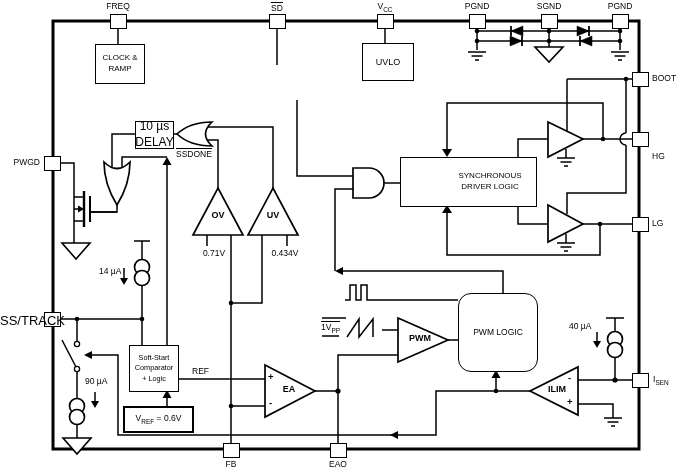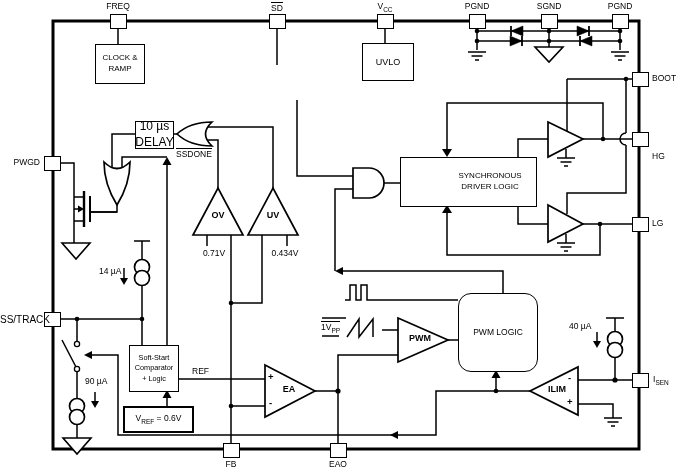--- a/index.html
+++ b/index.html
@@ -228,21 +228,21 @@
 <div class="lbl ctr z5" style="left:262px;top:2px;width:30px;"><span class="ovl">SD</span></div>
 <div class="lbl ctr z5" style="left:373px;top:2px;width:24px;"><span>V</span><sub>CC</sub></div>
 <div class="lbl ctr z5" style="left:457px;top:2px;width:40px;">PGND</div>
 <div class="lbl ctr z5" style="left:529px;top:2px;width:40px;">SGND</div>
 <div class="lbl ctr z5" style="left:600px;top:2px;width:40px;">PGND</div>
 <div class="lbl z5" style="left:652px;top:74px;">BOOT</div>
 <div class="lbl z5" style="left:652px;top:152px;">HG</div>
 <div class="lbl z5" style="left:652px;top:219px;">LG</div>
 <div class="lbl z5" style="left:653px;top:375px;"><span>I</span><sub>SEN</sub></div>
 <div class="lbl rt z5" style="left:6px;top:158px;width:34px;">PWGD</div>
-<div class="lbl rt z5" style="left:0px;top:314px;width:40px;font-size:10px;">SS/TRACK</div>
+<div class="lbl rt z5" style="left:0px;top:314px;width:40px;font-size:13px;">SS/TRACK</div>
 <div class="lbl ctr z5" style="left:211px;top:460px;width:40px;">FB</div>
 <div class="lbl ctr z5" style="left:318px;top:460px;width:40px;">EAO</div>
 
 <div class="lbl ctr cmp" style="left:203px;top:211px;width:30px;">OV</div>
 <div class="lbl ctr cmp" style="left:258px;top:211px;width:30px;">UV</div>
 <div class="lbl ctr cmp" style="left:274px;top:385px;width:30px;">EA</div>
 <div class="lbl ctr cmp" style="left:403px;top:334px;width:34px;">PWM</div>
 <div class="lbl ctr cmp" style="left:543px;top:385px;width:28px;">ILIM</div>
 <div class="lbl sgn" style="left:268px;top:372px;">+</div>
 <div class="lbl sgn" style="left:269px;top:398px;">-</div>

